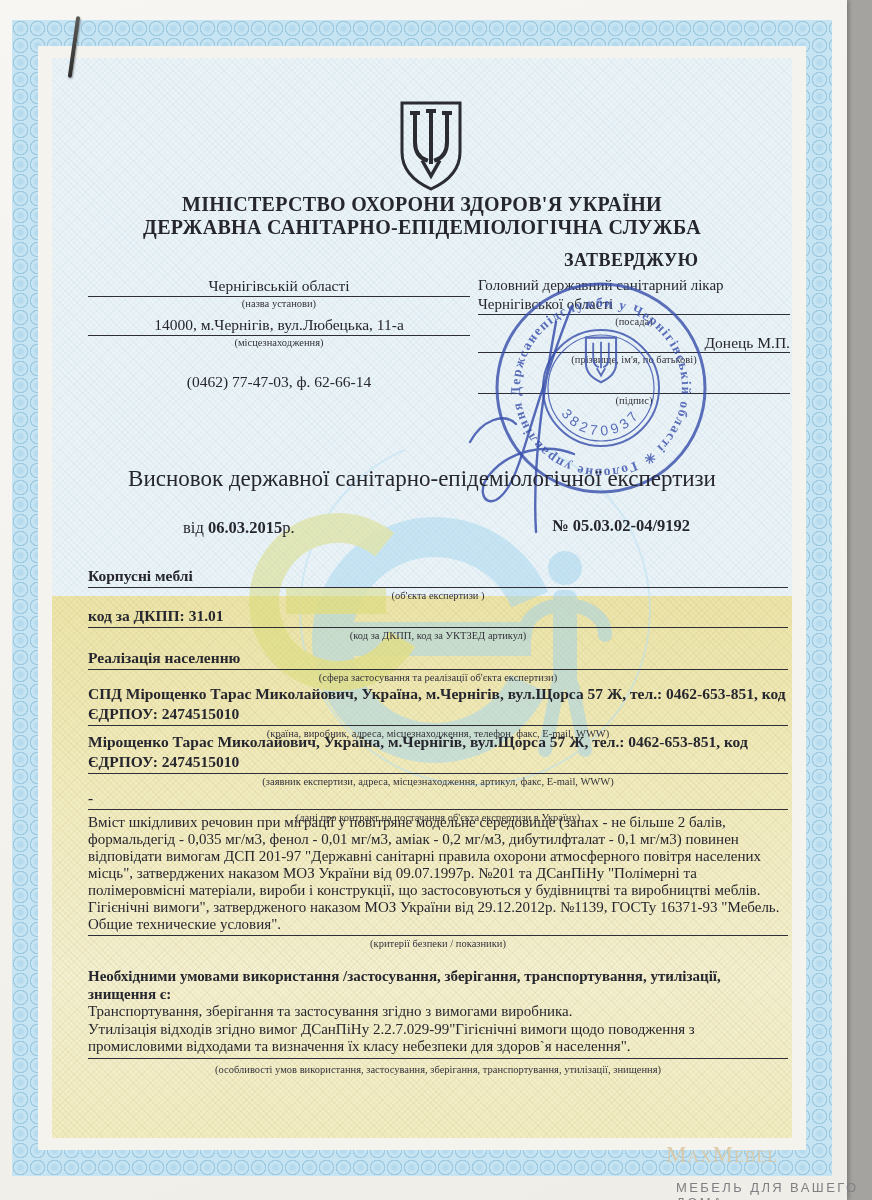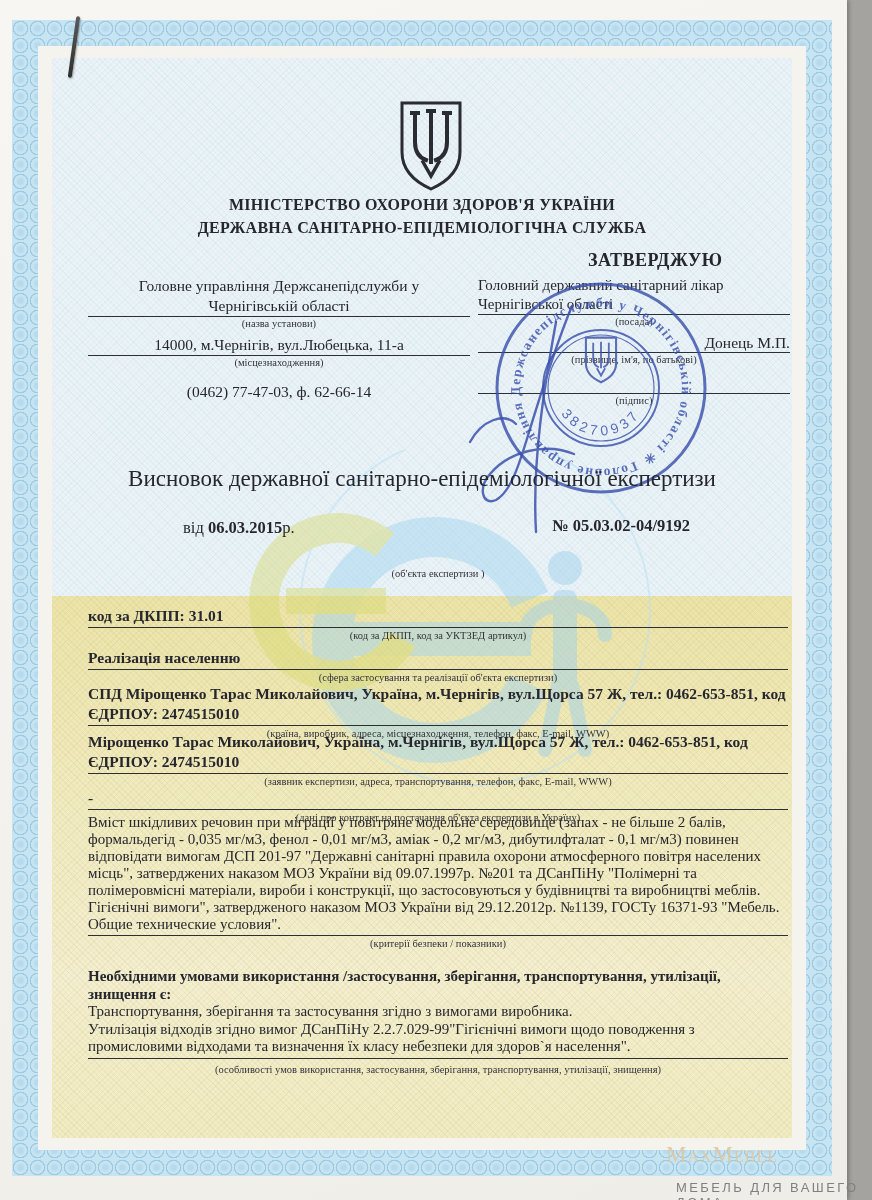--- a/index.html
+++ b/index.html
@@ -13,27 +13,27 @@
   .inner{position:absolute;left:52px;top:58px;width:740px;height:1080px;background-color:#ebf3f7;background-image:repeating-linear-gradient(45deg,rgba(128,180,210,.10) 0 1px,transparent 1px 4px),repeating-linear-gradient(-45deg,rgba(128,180,210,.08) 0 1px,transparent 1px 4px);}
   .yellow-zone{position:absolute;left:52px;top:596px;width:740px;height:542px;background:linear-gradient(#ece4a9 0%,#f0eabc 30%,#f3efd0 70%,#f1ecc2 100%);background-blend-mode:multiply;}
   .yellow-zone::after{content:"";position:absolute;inset:0;background-image:repeating-linear-gradient(45deg,rgba(180,168,90,.12) 0 1px,transparent 1px 4px),repeating-linear-gradient(-45deg,rgba(180,168,90,.10) 0 1px,transparent 1px 4px);}
   
   .staple{position:absolute;left:72px;top:16px;width:4px;height:62px;background:linear-gradient(#5a5a58,#2e2e2c);transform:rotate(8deg);border-radius:2px;box-shadow:1px 1px 2px rgba(0,0,0,.35);}
   
   .wm-layer{position:absolute;inset:0;pointer-events:none;}
   .content{position:absolute;inset:0;}
   
   .emblem{position:absolute;left:398px;top:100px;}
-  .ministry{position:absolute;left:66px;top:193px;width:712px;text-align:center;font-weight:bold;font-size:16px;letter-spacing:.3px;line-height:23px;}
-  .approve-label{position:absolute;left:588px;top:250px;font-weight:bold;font-size:18px;letter-spacing:.5px;}
+  .ministry{position:absolute;left:66px;top:193px;width:712px;text-align:center;font-weight:bold;font-size:20px;letter-spacing:.3px;line-height:23px;}
+  .approve-label{position:absolute;left:564px;top:250px;font-weight:bold;font-size:18px;letter-spacing:.5px;}
   
   .issuer{position:absolute;left:88px;top:276px;width:382px;text-align:center;font-size:15.5px;line-height:20px;}
   .u-line{border-bottom:1.6px solid #2e2e36;}
   .cap{font-size:10.5px;color:#33333b;line-height:14px;}
-  .issuer .phone{margin-top:12px;}
+  .issuer .phone{margin-top:22px;}
   .issuer .addr{margin-top:4px;}
   
   .approver{position:absolute;left:478px;top:276px;width:312px;font-size:15px;line-height:19px;}
   .approver .cap{text-align:center;}
   .approver .name{text-align:right;font-size:15.5px;margin-top:4px;}
   .approver .blank{height:26px;}
   
   .stamp{position:absolute;left:488px;top:275px;opacity:.82;}
   .signature{position:absolute;left:452px;top:292px;opacity:.85;}
   
@@ -104,21 +104,20 @@
     </svg>
 
     <div class="ministry">
       <div>МІНІСТЕРСТВО ОХОРОНИ ЗДОРОВ'Я УКРАЇНИ</div>
       <div>ДЕРЖАВНА САНІТАРНО-ЕПІДЕМІОЛОГІЧНА СЛУЖБА</div>
     </div>
 
     <div class="approve-label">ЗАТВЕРДЖУЮ</div>
 
     <div class="issuer">
-      <div>Головне управління Держсанепідслужби у</div>
       <div class="u-line">Чернігівській області</div>
       <div class="cap">(назва установи)</div>
       <div class="u-line addr">14000, м.Чернігів, вул.Любецька, 11-а</div>
       <div class="cap">(місцезнаходження)</div>
       <div class="phone">(0462) 77-47-03, ф. 62-66-14</div>
     </div>
 
     <div class="approver">
       <div>Головний державний санітарний лікар</div>
       <div class="u-line">Чернігівської області</div>
@@ -158,37 +157,38 @@
         <path d="M18,150 C30,128 52,120 64,132"></path>
       </g>
     </svg>
 
     <div class="doc-title">Висновок державної санітарно-епідеміологічної експертизи</div>
 
     <div class="date-line"><span>від </span><b>06.03.2015</b><span>р.</span></div>
     <div class="num-line">№ 05.03.02-04/9192</div>
 
     <div class="field" style="top:566px;">
+      <div class="val">Корпусні меблі</div>
       <div class="cap">(об'єкта експертизи )</div>
     </div>
     <div class="field" style="top:606px;">
       <div class="val">код за ДКПП: 31.01</div>
       <div class="cap">(код за ДКПП, код за УКТЗЕД артикул)</div>
     </div>
     <div class="field" style="top:648px;">
       <div class="val">Реалізація населенню</div>
       <div class="cap">(сфера застосування та реалізації об'єкта експертизи)</div>
     </div>
     <div class="field" style="top:684px;">
       <div class="val">СПД Мірощенко Тарас Миколайович, Україна, м.Чернігів, вул.Щорса 57 Ж, тел.: 0462-653-851, код ЄДРПОУ: 2474515010</div>
       <div class="cap">(країна, виробник, адреса,  місцезнаходження,  телефон, факс, E-mail, WWW)</div>
     </div>
     <div class="field" style="top:732px;">
       <div class="val">Мірощенко Тарас Миколайович, Україна, м.Чернігів, вул.Щорса 57 Ж, тел.: 0462-653-851, код ЄДРПОУ: 2474515010</div>
-      <div class="cap">(заявник експертизи, адреса,  транспортування,  телефон, факс, E-mail, WWW)</div>
+      <div class="cap">(заявник експертизи, адреса,  місцезнаходження,  артикул, факс, E-mail, WWW)</div>
     </div>
     <div class="field" style="top:788px;">
       <div class="val">-</div>
       <div class="cap">(дані про контракт на постачання об'єкта експертизи в Україну)</div>
     </div>
 
     <div class="criteria">
       <div class="txt">
         <div>Вміст шкідливих речовин при міграції у повітряне модельне середовище (запах - не більше 2 балів, формальдегід -  0,035 мг/м3, фенол - 0,01 мг/м3, аміак - 0,2 мг/м3, дибутилфталат - 0,1 мг/м3) повинен відповідати вимогам ДСП 201-97 "Державні санітарні правила охорони атмосферного повітря населених місць", затверджених наказом МОЗ України від 09.07.1997р. №201 та ДСанПіНу "Полімерні та полімеровмісні матеріали, вироби і конструкції, що застосовуються у будівництві та виробництві меблів. Гігієнічні вимоги", затвердженого наказом МОЗ України від 29.12.2012р. №1139, ГОСТу 16371-93 "Мебель. Общие технические условия".</div>
       </div>

